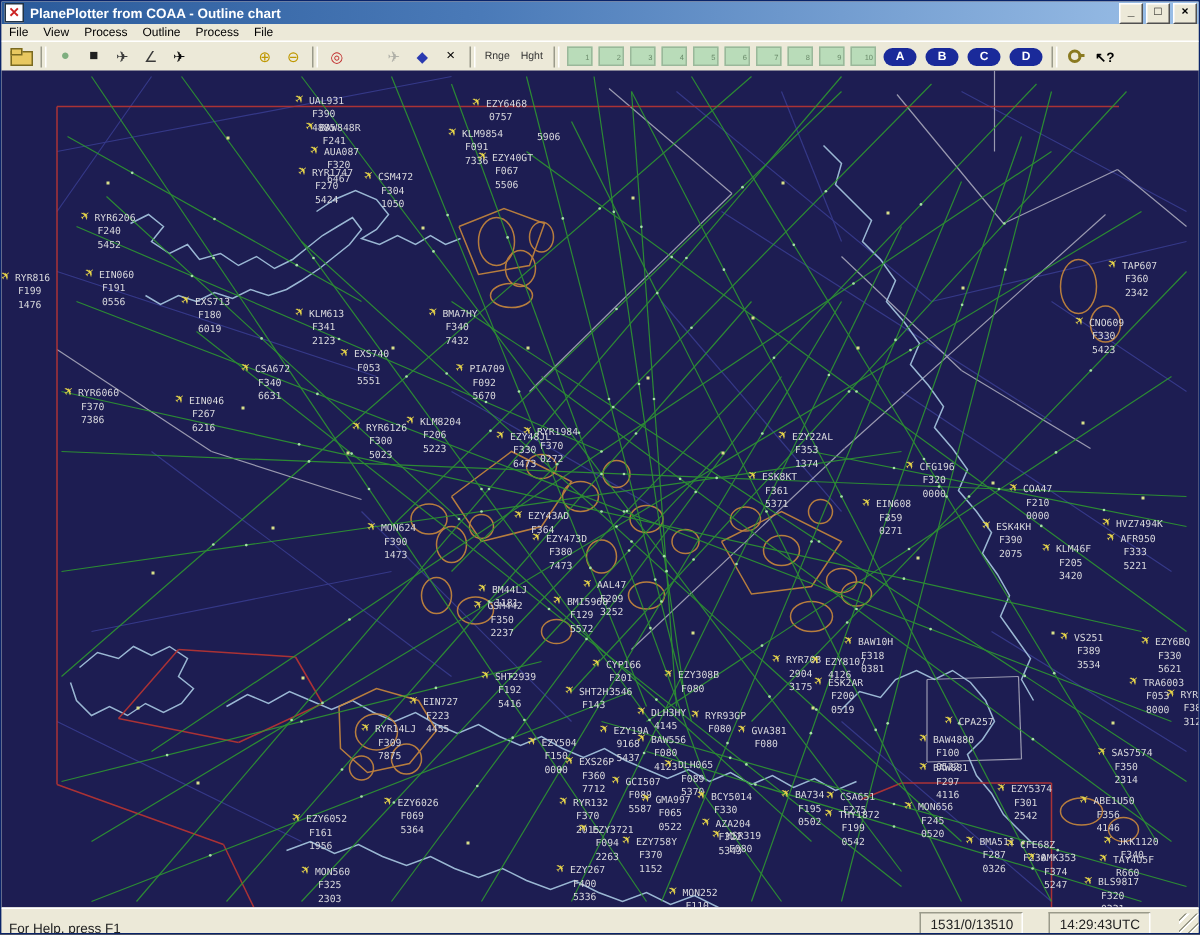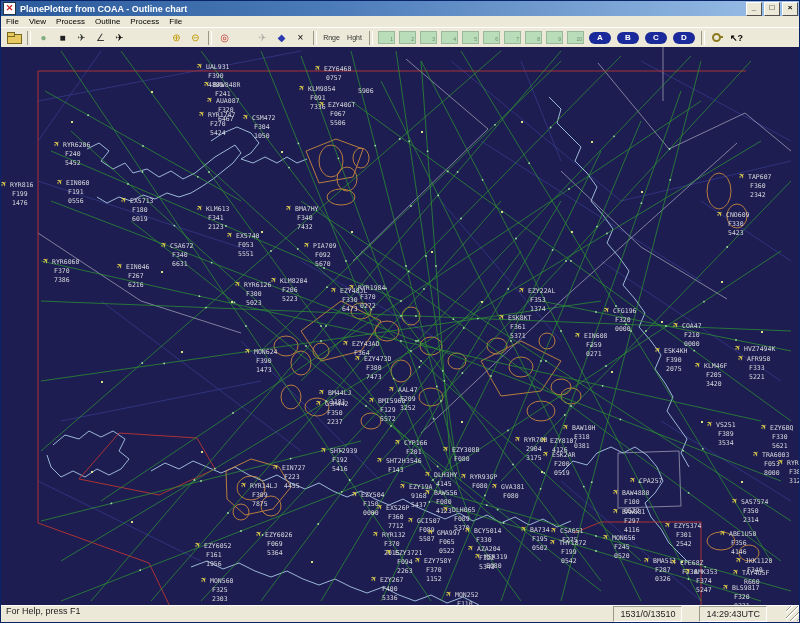--- a/index.html
+++ b/index.html
@@ -42,21 +42,21 @@
   .tb-key::before{content:"";position:absolute;left:3px;top:3px;width:5px;height:5px;
       border:2px solid #8a7a20;border-radius:50%;}
   .tb-key::after{content:"";position:absolute;left:10px;top:6px;width:4px;height:2px;
       background:#8a7a20;box-shadow:1px 3px 0 -1px #8a7a20;}
   .tb-help{font-size:9px;font-weight:bold;color:#000;}
   
   .map{position:absolute;left:0;top:46px;width:800px;height:558px;background:#1d1d52;overflow:hidden;}
   .map svg{display:block;}
   
   .statusbar{position:absolute;left:0;top:604px;width:800px;height:19px;background:#ece9d8;
-      border-top:1px solid #fff;display:flex;align-items:flex-start;font-size:9px;color:#222;
+      border-top:1px solid #fff;display:flex;align-items:flex-end;font-size:9px;color:#222;
       box-sizing:border-box;}
   .sb-help{flex:1;padding-left:5px;}
   .sb-panel{height:14px;line-height:14px;padding:0 6px;margin-right:17px;
       border:1px solid;border-color:#9a9a8a #fff #fff #9a9a8a;background:#ece9d8;white-space:nowrap;}
   .sb-grip{width:15px;height:15px;margin-left:2px;
       background:repeating-linear-gradient(135deg,transparent 0 3px,#9a9a8a 3px 4px,#fff 4px 5px);}
 </style>
 </head>
 <body>
 

